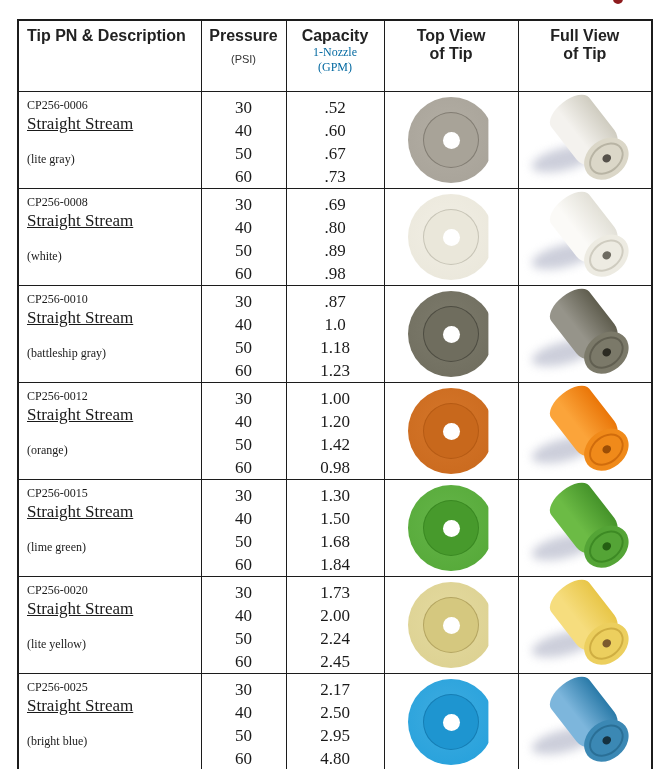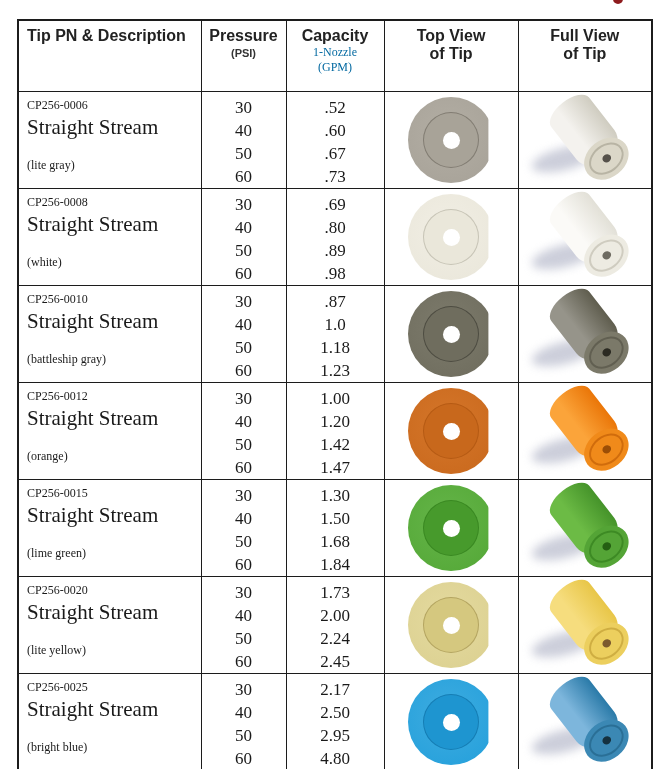--- a/index.html
+++ b/index.html
@@ -16,27 +16,27 @@
     border-collapse:collapse;table-layout:fixed;
     border:2px solid #1c1c1c;
   }
   th,td{border:1.5px solid #1c1c1c;vertical-align:top;padding:0;overflow:hidden;}
   thead th{
     height:64px;font-family:"Liberation Sans","DejaVu Sans",sans-serif;
     font-weight:bold;font-size:16px;line-height:1.15;padding-top:6px;
     text-align:center;color:#222;
   }
   th.left{text-align:left;padding-left:8px;margin-left:24px;}
-  .hdr-sub-sans{font-family:"Liberation Sans","DejaVu Sans",sans-serif;font-weight:bold;font-size:11px;margin-top:2px;color:#333;}
+  .hdr-sub-sans{font-family:"Liberation Sans","DejaVu Sans",sans-serif;font-weight:normal;font-size:11px;margin-top:8px;color:#333;}
   .hdr-sub-serif{font-family:"Liberation Serif","DejaVu Serif",serif;font-weight:normal;font-size:12px;margin-top:1px;color:#0369a1;}
 
   tbody tr{height:95px;}
   td.desc{padding:5px 6px 0 8px;}
   .pn{font-size:12px;line-height:1.35;}
-  .stream{font-size:21px;line-height:1.35;}
+  .stream{font-size:17px;line-height:1.35;text-decoration:underline;}
   .note{font-size:12px;line-height:1.3;margin-top:16px;}
   td.nums{text-align:center;padding-top:4px;}
   .num{font-size:17px;line-height:23px;}
 
   
   td.gfx{vertical-align:middle;}
   .disk-wrap{
     position:relative;width:86px;height:86px;margin:0 auto;
     clip-path:inset(0 6.5% 0 0);
   }
@@ -223,21 +223,21 @@
     <td class="nums">
           <div class="num">30</div>
           <div class="num">40</div>
           <div class="num">50</div>
           <div class="num">60</div>
         </td>
     <td class="nums">
           <div class="num">1.00</div>
           <div class="num">1.20</div>
           <div class="num">1.42</div>
-          <div class="num">1.47</div>
+          <div class="num">0.98</div>
         </td>
     <td class="gfx">
       <div class="disk-wrap">
         <div class="disk"></div>
         <div class="disk-inner"></div>
         <div class="disk-hole"></div>
       </div>
     </td>
     <td class="gfx">
       <div class="cyl-scene">

